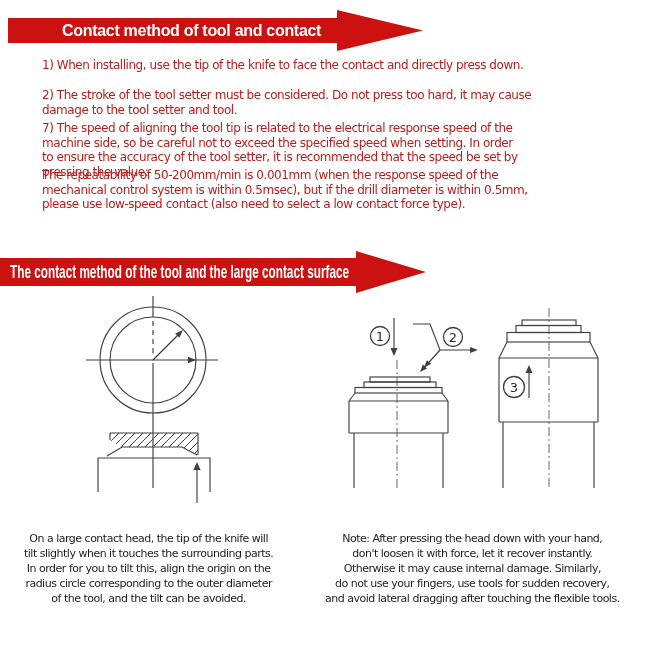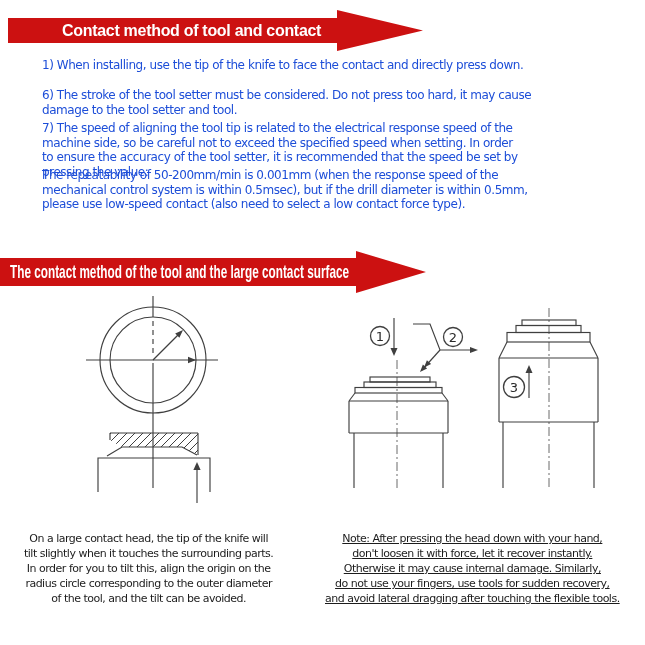--- a/index.html
+++ b/index.html
@@ -25,31 +25,31 @@
   }
   .banner-label.mid{
     left:10px;top:257px;height:29px;line-height:29px;
     font-size:19px;letter-spacing:0;
     transform:scaleX(0.62);transform-origin:0 50%;
   }
   .para{
     position:absolute;left:42px;
     font-size:12px;line-height:14.6px;letter-spacing:-0.45px;
     white-space:pre;
-    color:#1d4ed8;
+    color:#b91c1c;
   }
   .caption{
     position:absolute;top:531px;
     font-size:11px;line-height:15px;letter-spacing:-0.5px;
     white-space:pre;
     color:#1c1c1c;
     text-align:center;
   }
   .caption.left{left:24px;}
-  .caption.right{left:325px;text-decoration:underline;}
+  .caption.right{left:325px;}
   .cline{stroke:#3f3f3f;stroke-width:1.15;fill:none;}
   .cfill{fill:#3f3f3f;stroke:none;}
   .centerline{stroke:#6b6b6b;stroke-width:1;fill:none;stroke-dasharray:9 3 2 3;}
   .callout-circle{fill:#ffffff;stroke:#3f3f3f;stroke-width:1.3;}
   .callout-num{
     font-family:"DejaVu Sans",sans-serif;font-size:13px;fill:#2a2a2a;
     text-anchor:middle;dominant-baseline:central;
   }
 </style>
 </head>
@@ -138,21 +138,21 @@
       <polygon class="cfill" points="529,365 525.5,373 532.5,373"></polygon>
       <circle class="callout-circle" cx="514" cy="387" r="10.5"></circle>
       <text class="callout-num" x="514" y="387.5" font-size="14">3</text>
     </g>
   </svg>
 
   <div class="banner-label top">Contact method of tool and contact</div>
   <div class="banner-label mid">The contact method of the tool and the large contact surface</div>
 
   <div class="para" style="top:58px">1) When installing, use the tip of the knife to face the contact and directly press down.</div>
-  <div class="para" style="top:88px">6) The stroke of the tool setter must be considered. Do not press too hard, it may cause
+  <div class="para" style="top:88px">2) The stroke of the tool setter must be considered. Do not press too hard, it may cause
 damage to the tool setter and tool.</div>
   <div class="para" style="top:121px">7) The speed of aligning the tool tip is related to the electrical response speed of the
 machine side, so be careful not to exceed the specified speed when setting. In order
 to ensure the accuracy of the tool setter, it is recommended that the speed be set by
 pressing the value:</div>
   <div class="para" style="top:168px">The repeatability of 50-200mm/min is 0.001mm (when the response speed of the
 mechanical control system is within 0.5msec), but if the drill diameter is within 0.5mm,
 please use low-speed contact (also need to select a low contact force type).</div>
 
   <div class="caption left">On a large contact head, the tip of the knife will

